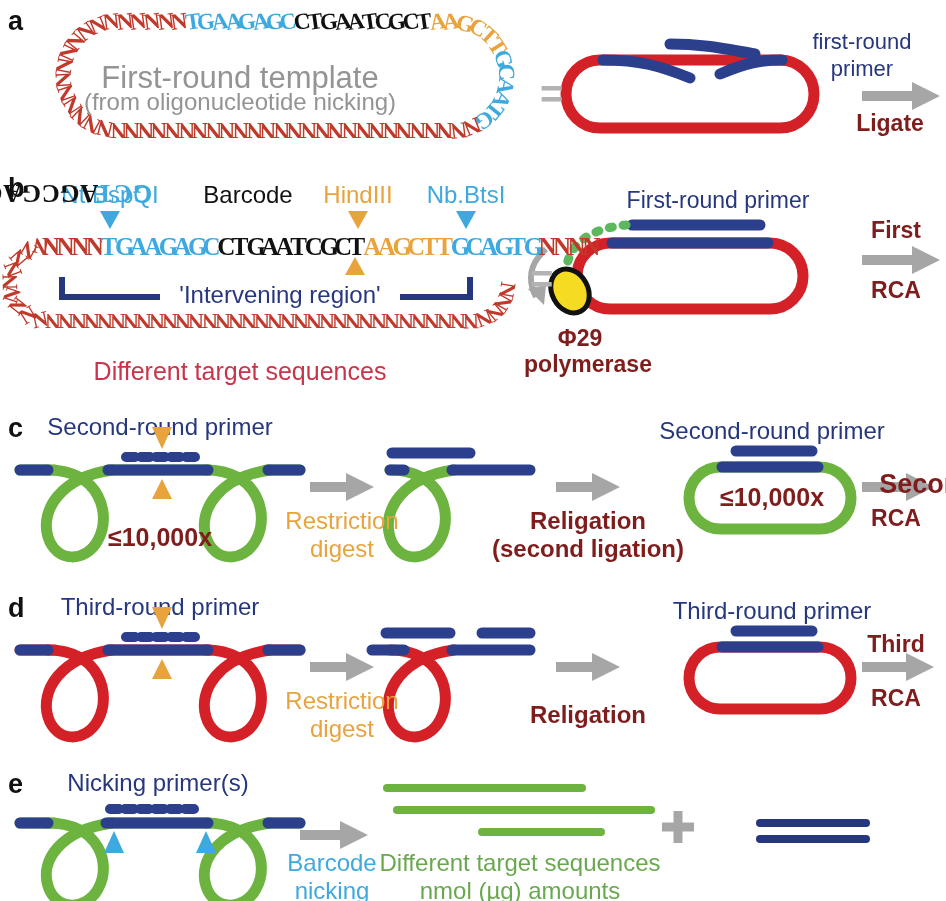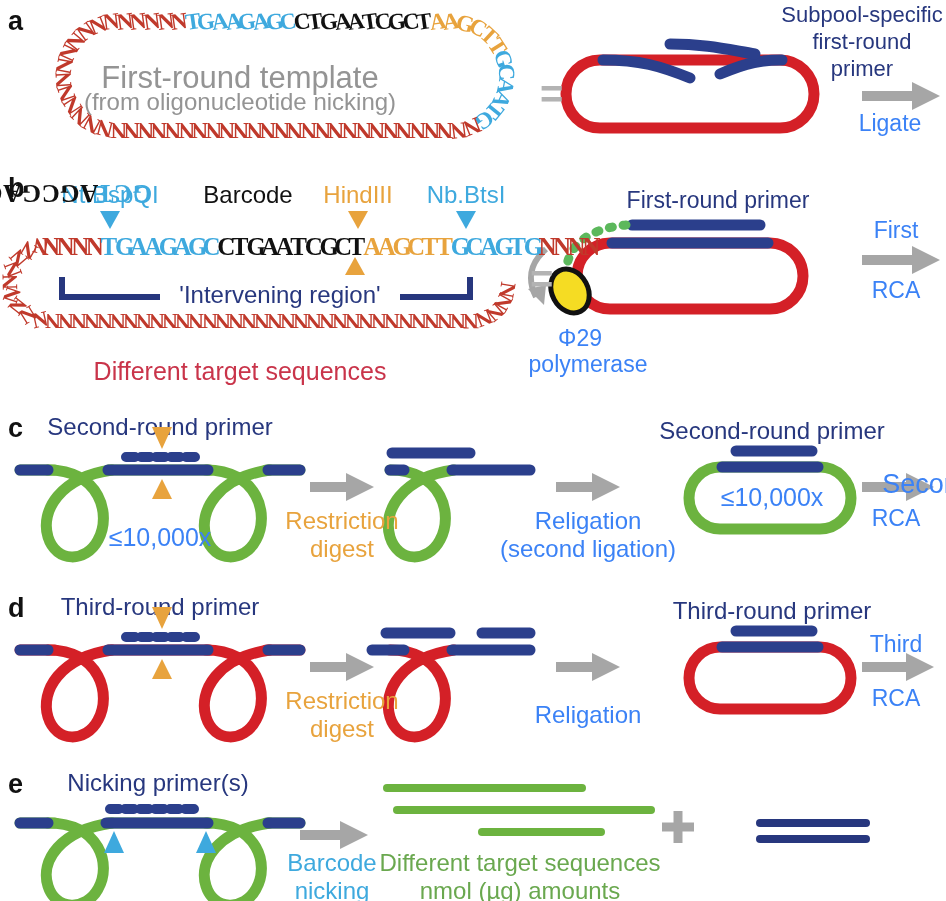--- a/index.html
+++ b/index.html
@@ -2,21 +2,21 @@
 <html><head>
 <meta charset="utf-8">
 <style>
   html,body{margin:0;padding:0;background:#fff;}
   body{width:946px;height:901px;position:relative;font-family:"Liberation Sans",sans-serif;overflow:hidden;}
   .panel{position:absolute;left:0;width:946px;}
   .plab{position:absolute;font-weight:bold;font-size:27px;color:#111;font-family:"Liberation Sans",sans-serif;}
   svg{position:absolute;left:0;top:0;overflow:visible;}
   .t{position:absolute;white-space:nowrap;font-family:"Liberation Sans",sans-serif;}
   .navy{color:#27377e;}
-  .grey{color:#3b82f6;}
+  .grey{color:#7f1d1d;font-weight:bold;}
   .grey2{color:#949494;}
   .red{color:#c9344a;}
   .green{color:#6aa84f;}
   .cyan{color:#3ea9de;}
   .orange{color:#e8a33d;}
   .ctr{transform:translateX(-50%);text-align:center;}
   .nletter{position:absolute;font-family:"Liberation Serif",serif;font-weight:bold;color:#c0392b;}
   .eq{position:absolute;color:#b3b3b3;font-size:40px;font-weight:bold;}
 </style>
 </head>
@@ -117,21 +117,20 @@
       <span class="nletter" style="color: rgb(192, 57, 43); font-size: 23px; left: 69.0623px; top: 53.1724px; transform: translate(-50%, -50%) rotate(295.007deg);">N</span>
       <span class="nletter" style="color: rgb(192, 57, 43); font-size: 23px; left: 76.3024px; top: 41.6881px; transform: translate(-50%, -50%) rotate(309.45deg);">N</span>
       <span class="nletter" style="color: rgb(192, 57, 43); font-size: 23px; left: 86.178px; top: 32.3725px; transform: translate(-50%, -50%) rotate(323.893deg);">N</span>
       <span class="nletter" style="color: rgb(192, 57, 43); font-size: 23px; left: 98.065px; top: 25.8144px; transform: translate(-50%, -50%) rotate(338.336deg);">N</span>
       <span class="nletter" style="color: rgb(192, 57, 43); font-size: 23px; left: 111.212px; top: 22.4283px; transform: translate(-50%, -50%) rotate(352.779deg);">N</span>
     </div>
 
   <div class="t grey2 ctr" style="left:240px;top:60px;font-size:31px;">First-round template</div>
   <div class="t grey2 ctr" style="left:240px;top:88px;font-size:24px;">(from oligonucleotide nicking)</div>
 
-  <div class="t navy ctr" style="left:862px;top:2px;font-size:22px;">Subpool-specific</div>
   <div class="t navy ctr" style="left:862px;top:29px;font-size:22px;">first-round</div>
   <div class="t navy ctr" style="left:862px;top:56px;font-size:22px;">primer</div>
   <div class="t grey ctr" style="left:890px;top:110px;font-size:23px;">Ligate</div>
 </div>
 
 <div class="panel" style="top:165px;height:230px;">
   <div class="plab" style="left:8px;top:8px;">b</div>
 
   <div class="t cyan ctr" style="left:110px;top:16px;font-size:24px;">Nt.BspQI</div>
   <div class="t ctr" style="left:248px;top:16px;font-size:24px;color:#111;">Barcode</div>

